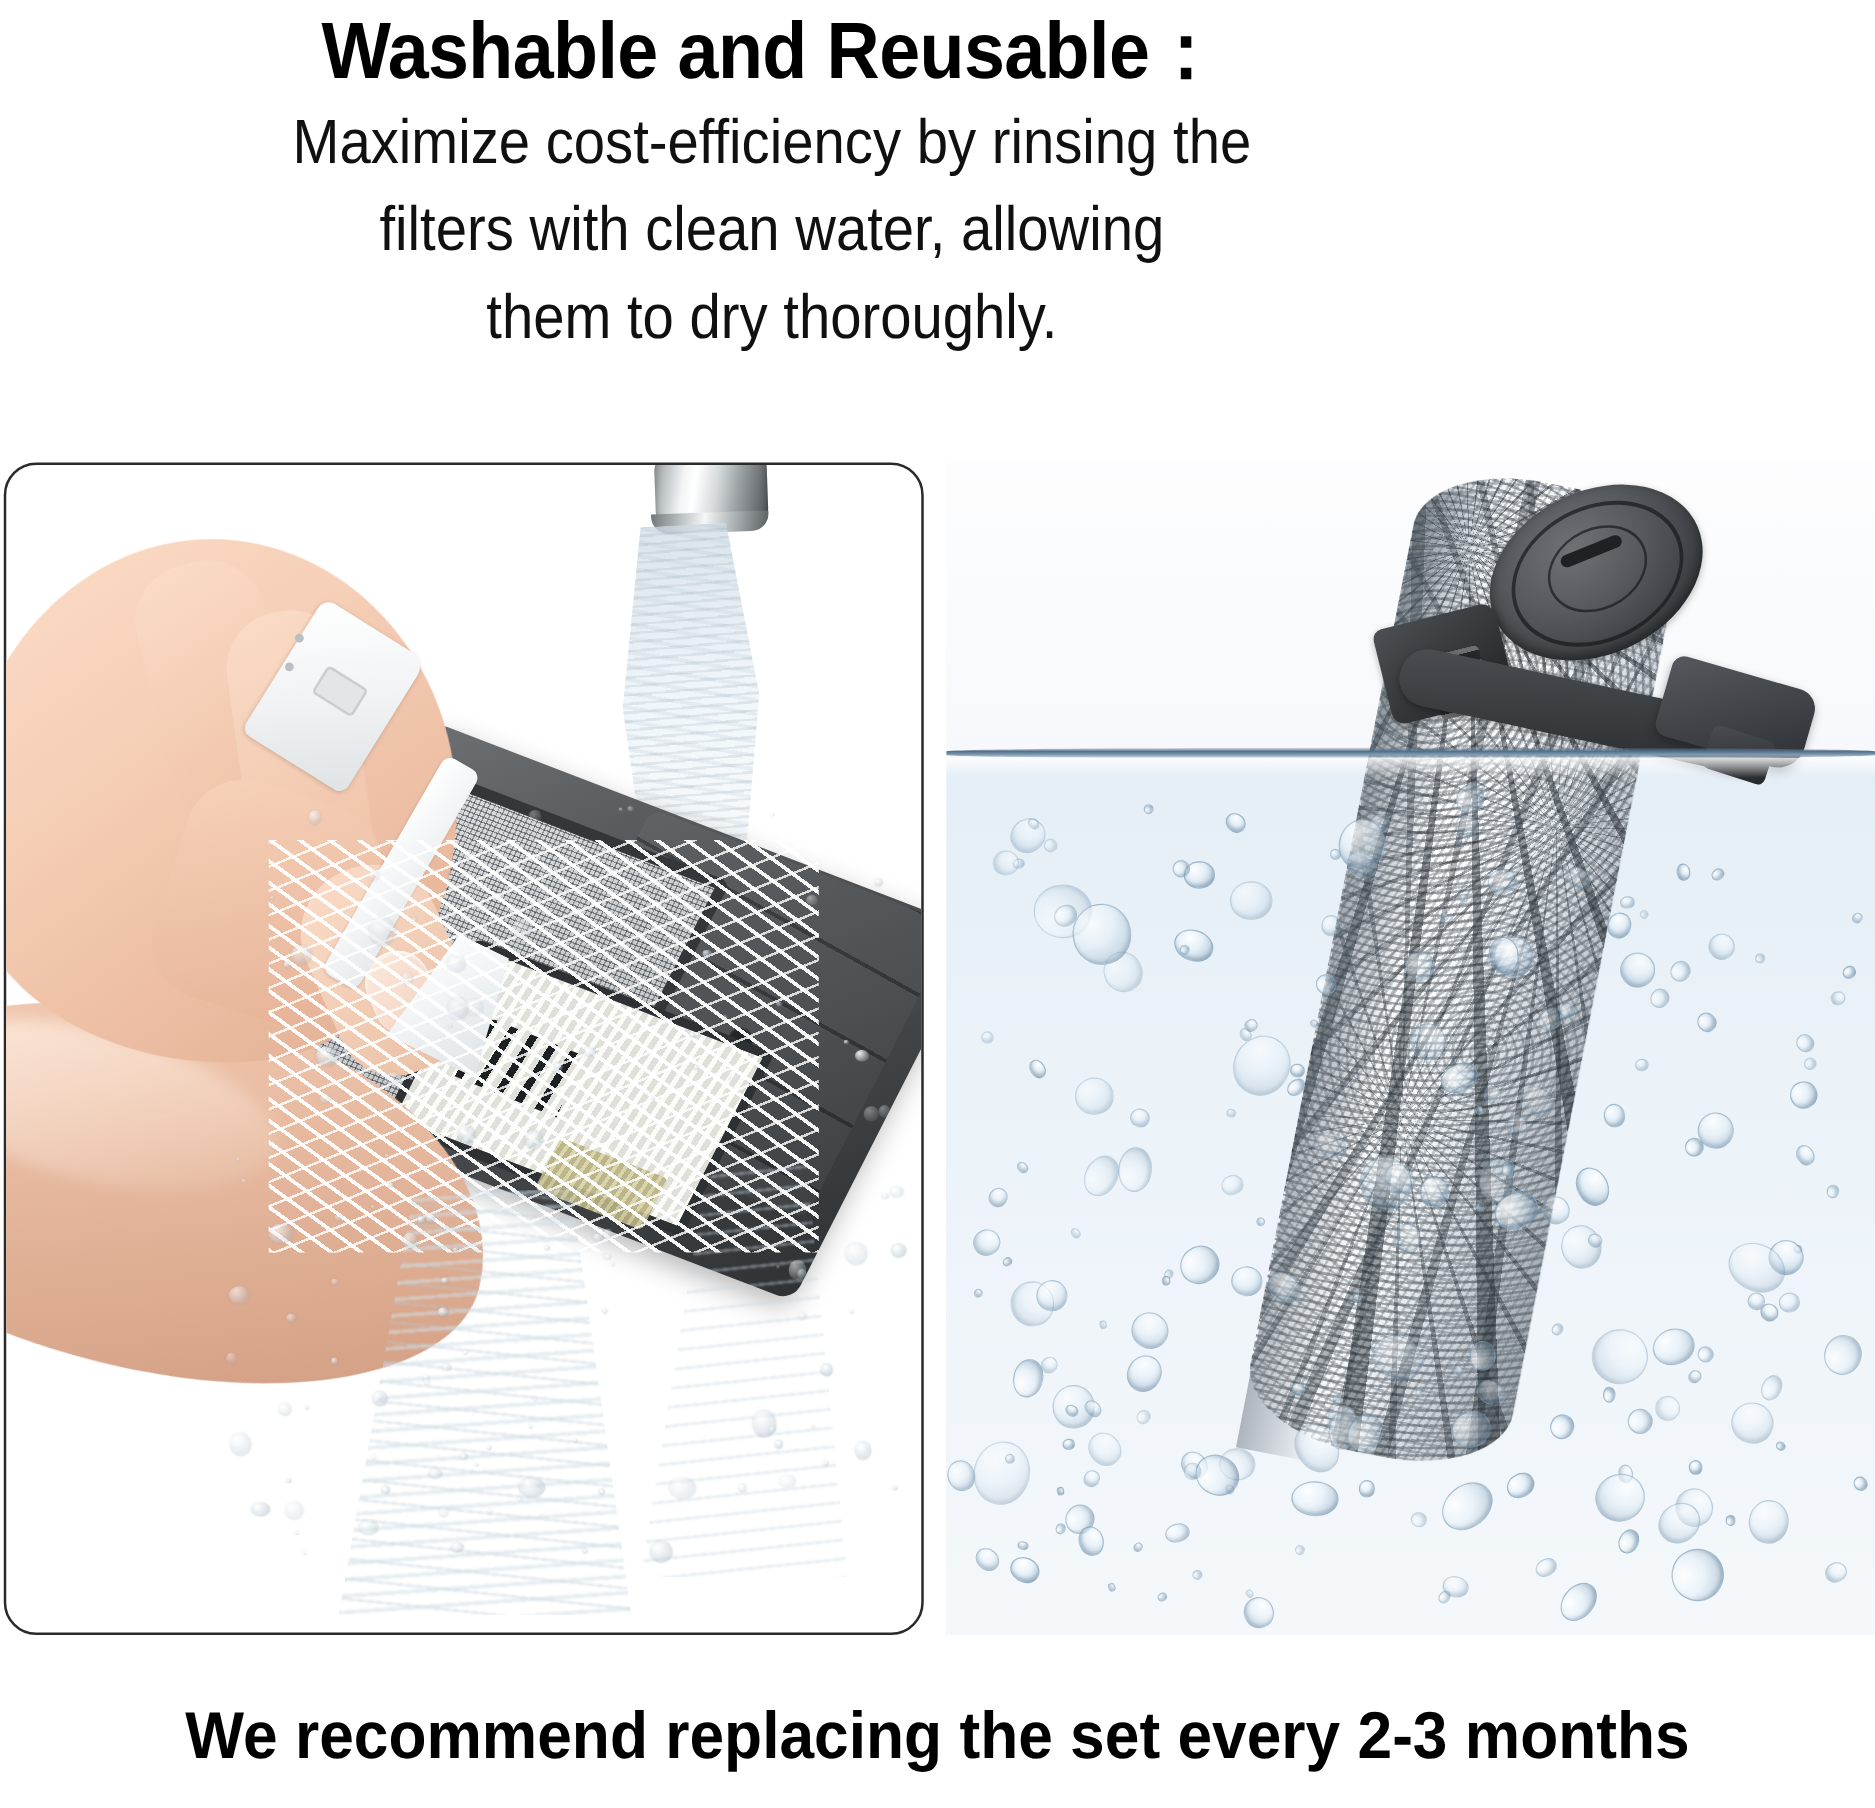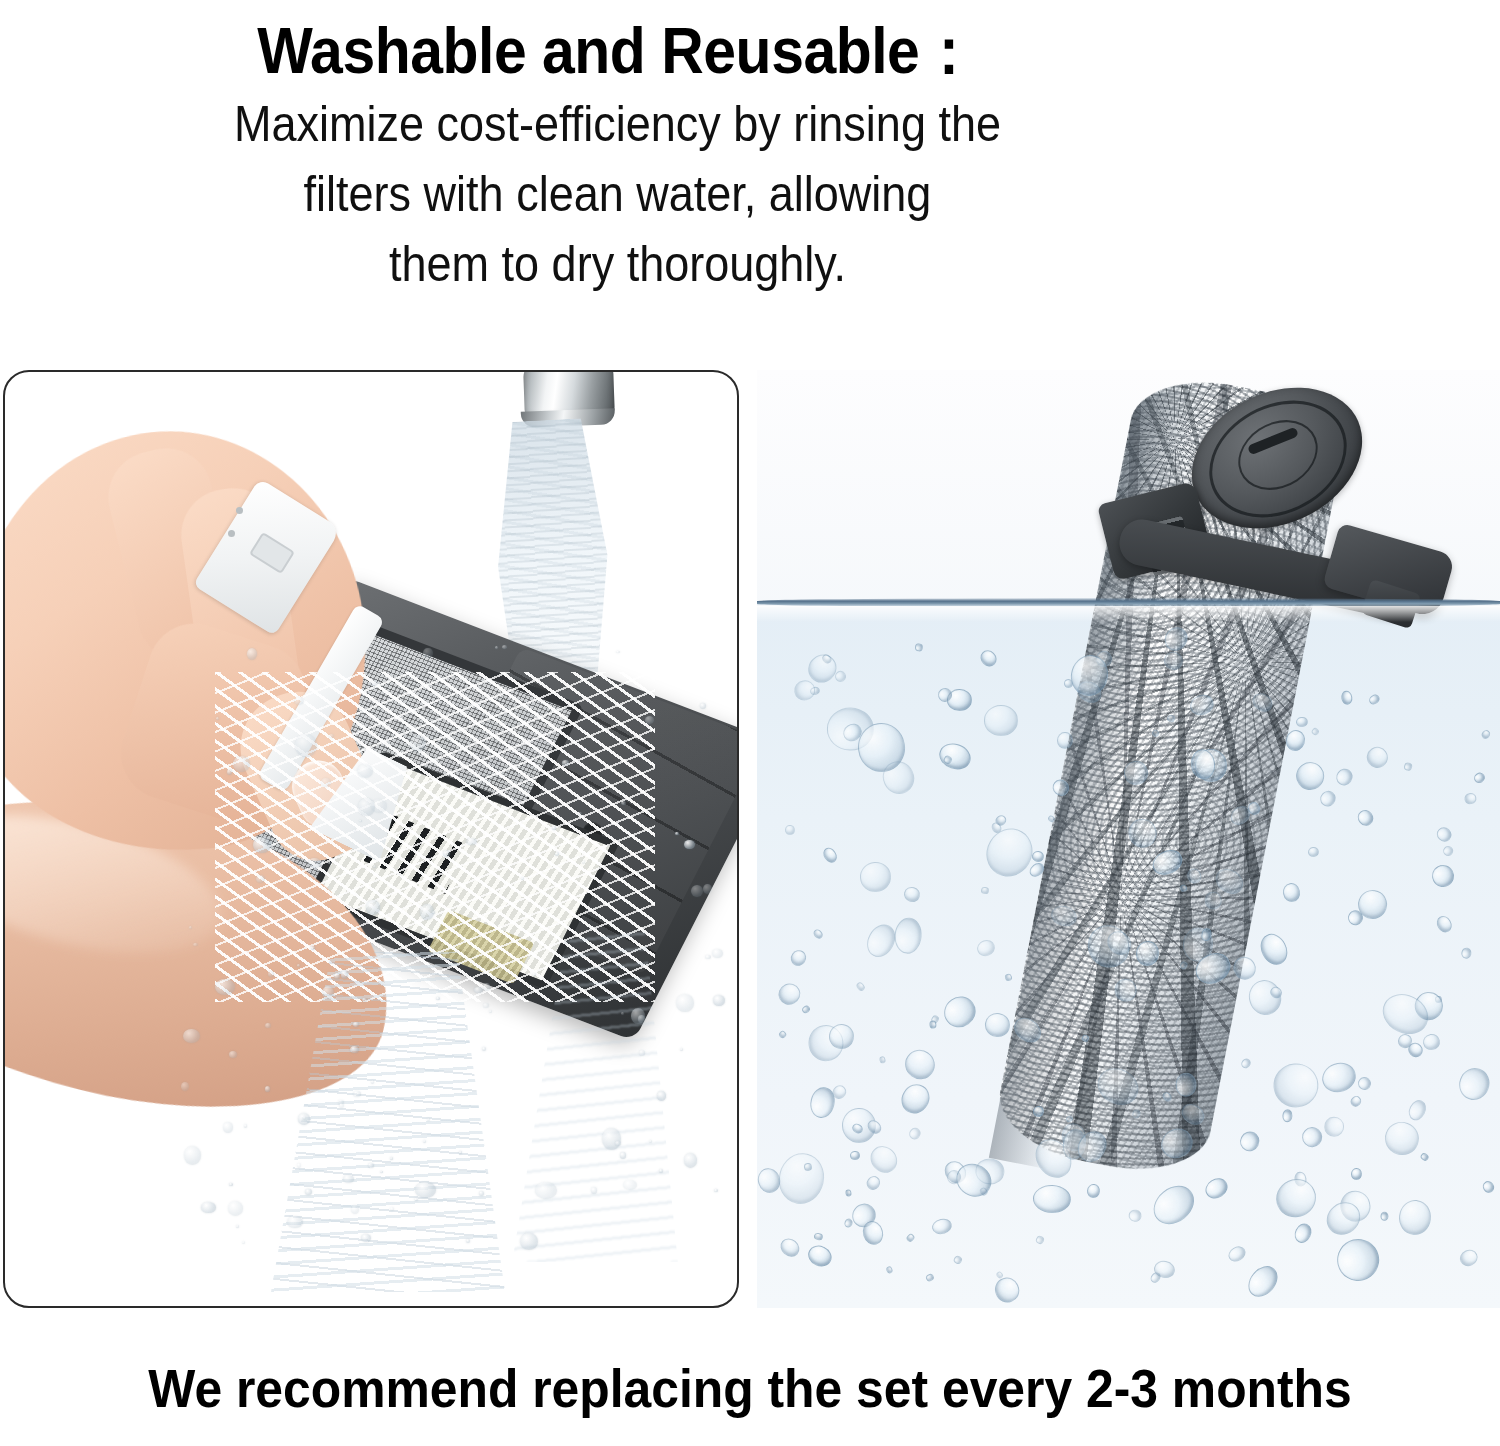--- a/index.html
+++ b/index.html
@@ -12,21 +12,21 @@
     height: 1446px;
     font-family: "Liberation Sans", "DejaVu Sans", sans-serif;
     color: #0d0d0d;
     overflow: hidden;
     position: relative;
   }
 
   
   .header {
     width: 1235px;
-    padding-top: 13px;
+    padding-top: 2px;
     text-align: center;
     box-sizing: border-box;
   }
   .headline {
     font-size: 64px;
     font-weight: 700;
     line-height: 76px;
     letter-spacing: -0.5px;
     transform: scaleX(0.92);
     transform-origin: center;

